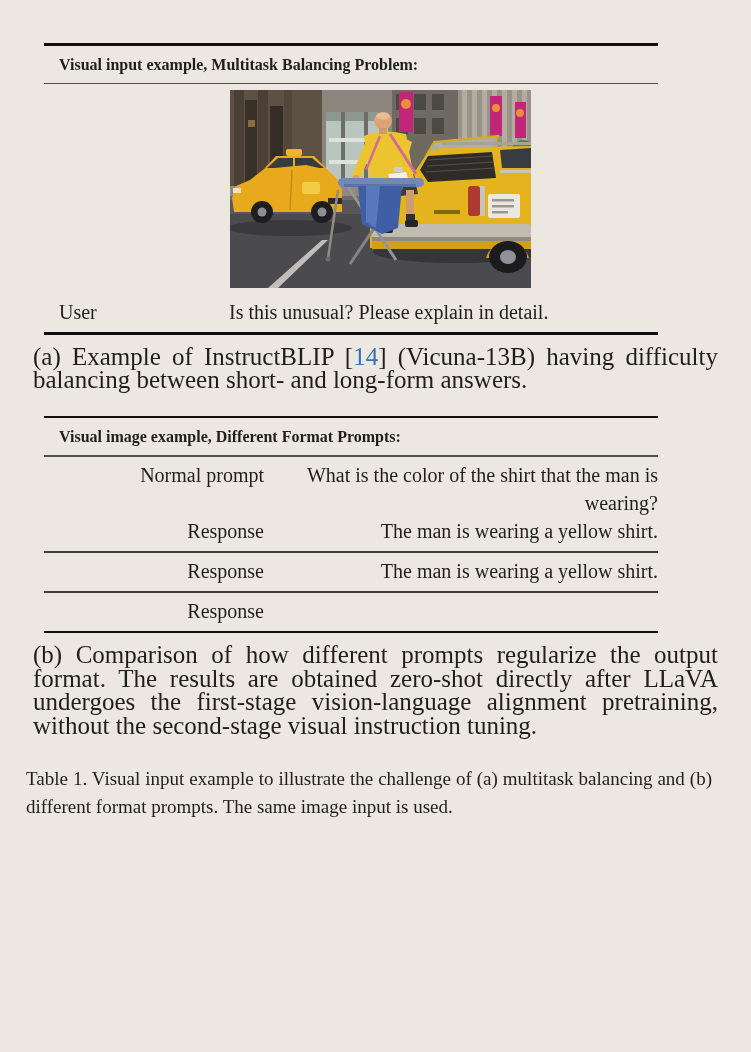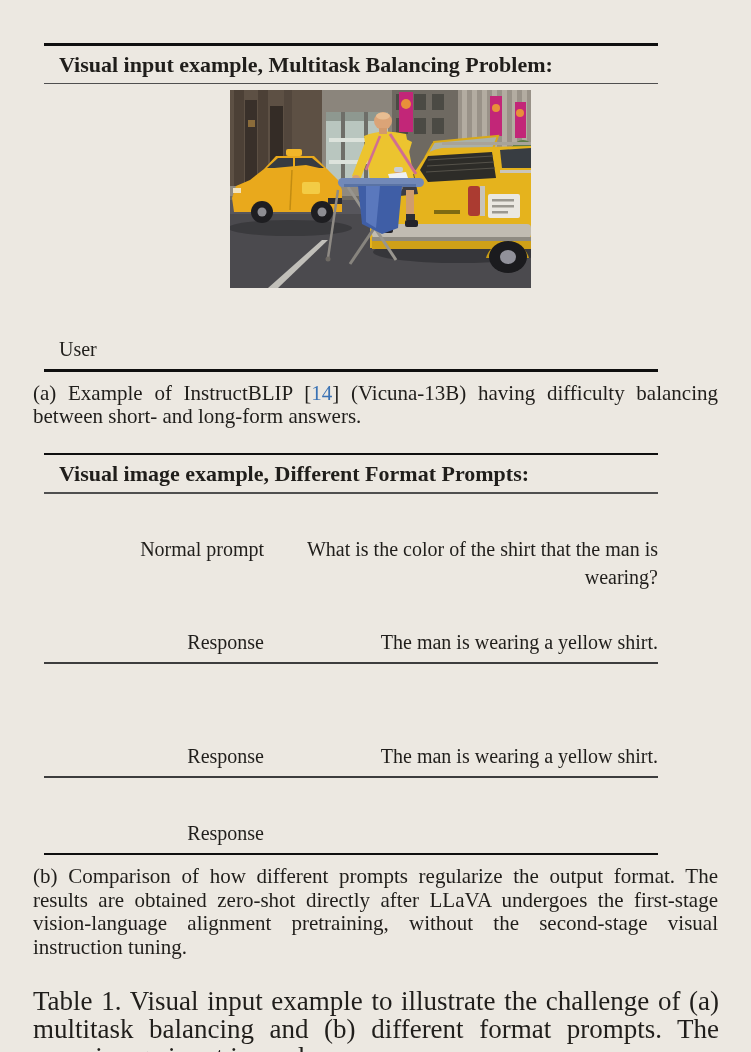--- a/index.html
+++ b/index.html
@@ -11,41 +11,41 @@
     position: relative;
     overflow: hidden;
   }
   .tbl { margin-left: 44px; width: 614px; }
   .tbl-a { margin-top: 43px; }
   .tbl-b { margin-top: 24px; }
   .rule-thick { height: 2.5px; background: #0f0f0f; }
   .rule-thin  { height: 1.5px; background: #4f4f4f; }
   .rule-sep   { height: 2px;   background: #3d3d3d; }
   .tbl-header {
-    font-weight: bold; font-size: 22px; line-height: 26px;
+    font-weight: bold; font-size: 16px; line-height: 26px;
     padding: 6px 0 5px 15px;
   }
   .photo-wrap { margin: 6px 0 8px 186px; width: 301px; height: 198px; }
   .photo-wrap svg { display: block; }
   .rows { padding: 2px 0 6px; }
   .group { padding: 4px 0 6px; text-align: right; }
-  .row { display: flex; padding-left: 15px; font-size: 20px; line-height: 28px; margin-top: 37px; }
+  .row { display: flex; padding-left: 15px; font-size: 20px; line-height: 28px; }
   .tbl-a .row .lab { width: 170px; flex: none; }
   .tbl-a .row .val { width: 440px; }
   .tbl-b .row .lab { width: 205px; flex: none; }
   .tbl-b .row .val { width: 396px; }
   .cap {
     margin: 10px 33px 0 33px; width: 685px;
-    font-size: 21px; line-height: 23.5px;
+    font-size: 25px; line-height: 23.5px;
     text-align: justify;
   }
   .cite { color: #3a72b4; cursor: pointer; }
   .table1-cap {
-    margin: 28px 33px 0 33px; width: 686px;
-    font-size: 27px; line-height: 28px;
+    margin: 28px 33px 0 26px; width: 686px;
+    font-size: 19px; line-height: 28px;
     text-align: justify;
   }
 </style>
 </head>
 <body>
 
 <section class="tbl tbl-a">
   <div class="rule-thick"></div>
   <div class="tbl-header">Visual input example, Multitask Balancing Problem:</div>
   <div class="rule-thin"></div>
@@ -195,20 +195,21 @@
         <rect x="114" y="94" width="72" height="3" fill="#5a73a4"></rect>
         <path d="M128,96 L172,96 L168,138 L152,144 L132,134 Z" fill="#3f5ea6"></path>
         <path d="M136,96 L150,96 L146,138 L136,132 Z" fill="#5a78bd"></path>
       </g>
     </svg>
   </div>
 
   <div class="rows">
     <div class="row">
       <span class="lab">User</span>
+      <span class="val">Is this unusual? Please explain in detail.</span>
     </div>
   </div>
   <div class="rule-thick"></div>
 </section>
 
 <p class="cap"><span>(a) Example of InstructBLIP [</span><span class="cite">14</span><span>] (Vicuna-13B) having difficulty balancing between short- and long-form answers.</span></p>
 
 <section class="tbl tbl-b">
   <div class="rule-thick"></div>
   <div class="tbl-header">Visual image example, Different Format Prompts:</div>

